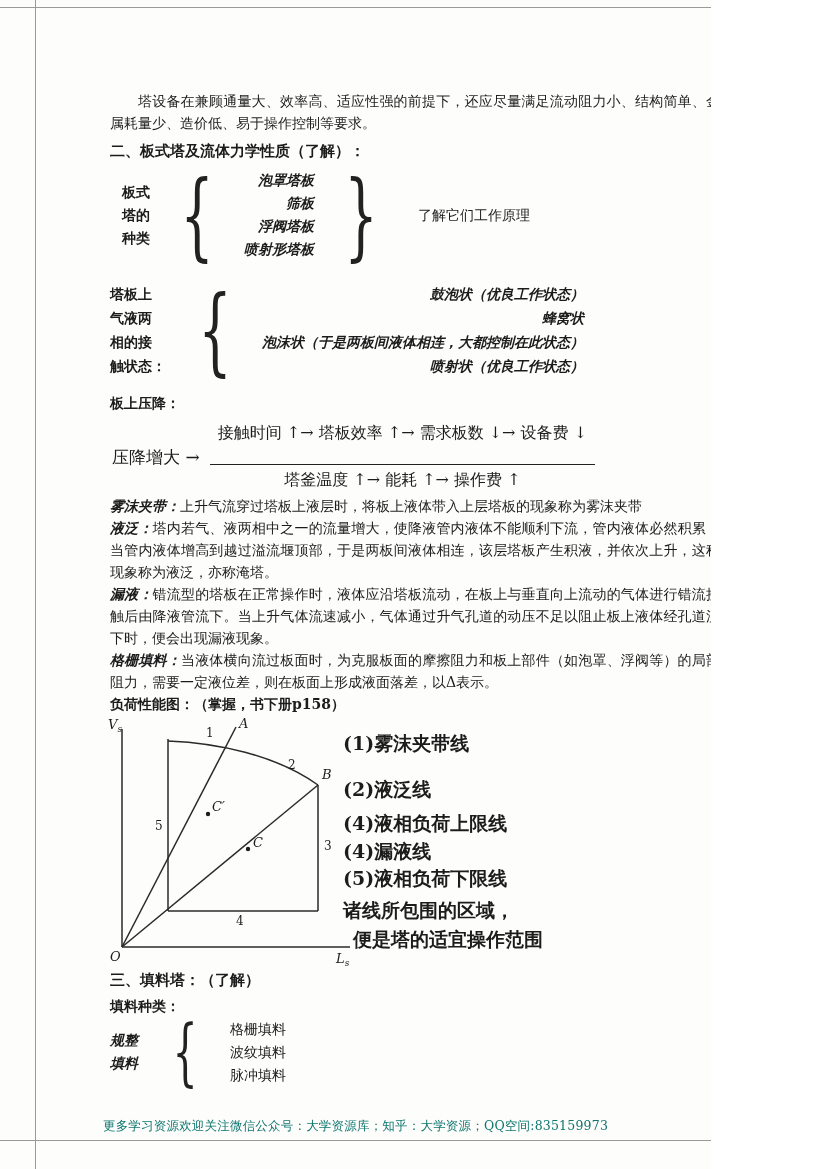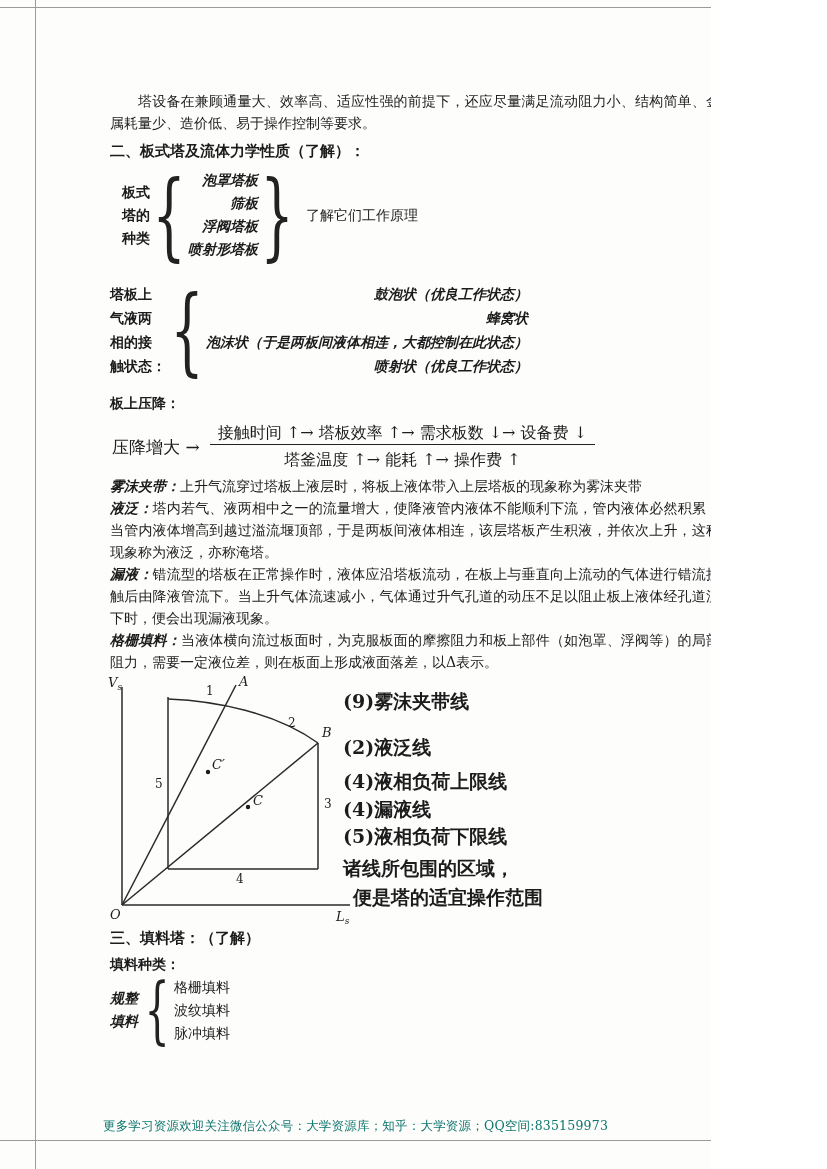--- a/index.html
+++ b/index.html
@@ -16,21 +16,21 @@
   .mark-right  { left:791px; top:0; width:1px; height:1169px; }
 
   .content { position:absolute; left:110px; top:90px; width:610px; font-size:14px; line-height:22px; }
   .b { font-weight:700; }
   .i { font-style:italic;text-align:right; }
   .h2 { font-size:15px; font-weight:700; margin-top:6px; line-height:22px; }
   .intro { text-indent:2em; text-align:justify; }
   .subhead { font-weight:700; line-height:22px; }
 
   
-  .bgroup { display:flex; align-items:center; }
+  .bgroup { display:flex; align-items:center;gap:28px; }
   .bgroup .blabel { line-height:23px; }
   .bgroup .bitems { line-height:23px; }
   .brace { font-family:"DejaVu Serif",serif; font-weight:400; color:#222;
            display:flex; align-items:center; justify-content:center;
            transform:scaleX(.55); }
   .brace-4 { font-size:96px; width:30px; height:94px; }
   .brace-3 { font-size:72px; width:26px; height:70px; }
   .g1 { margin-top:6px; margin-left:12px; }
   .g1 .blabel { margin-right:4px; }
   .g1 .bitems { margin:0 4px; }
@@ -39,21 +39,21 @@
   .g2 .blabel { margin-right:6px; line-height:24px; }
   .g2 .bitems { margin-left:4px; line-height:24px; }
   .g3 { margin-top:0; }
   .g3 .blabel { margin-right:6px; }
   .g3 .bitems { margin-left:4px; }
 
   .p-drop { margin-top:14px; }
   .formula { margin-top:8px; display:flex; align-items:center; font-size:16px; margin-left:2px; }
   .formula .lead { font-size:17px; margin-right:10px; white-space:nowrap; }
   .frac { text-align:center; }
-  .frac .num { border-bottom:1.5px solid #222; padding:0 8px 0; }
+  .frac .num { border-bottom:1.5px solid #222; padding:0 8px 20px; }
   .frac .den { padding-top:4px; }
 
   .defs { margin-top:4px; }
   .defs p { text-align:justify; }
   .defs .term { font-weight:700; font-style:italic; }
 
   .load-head { margin-top:0; }
 
   .diagram { position:relative; margin-top:2px; height:250px; }
   .diagram svg { position:absolute; left:-2px; top:0; }
@@ -135,20 +135,21 @@
       </span>
     </div>
 
     <div class="defs">
       <p><span class="term">雾沫夹带：</span><span>上升气流穿过塔板上液层时，将板上液体带入上层塔板的现象称为雾沫夹带</span></p>
       <p><span class="term">液泛：</span><span>塔内若气、液两相中之一的流量增大，使降液管内液体不能顺利下流，管内液体必然积累，当管内液体增高到越过溢流堰顶部，于是两板间液体相连，该层塔板产生积液，并依次上升，这种现象称为液泛，亦称淹塔。</span></p>
       <p><span class="term">漏液：</span><span>错流型的塔板在正常操作时，液体应沿塔板流动，在板上与垂直向上流动的气体进行错流接触后由降液管流下。当上升气体流速减小，气体通过升气孔道的动压不足以阻止板上液体经孔道流下时，便会出现漏液现象。</span></p>
       <p><span class="term">格栅填料：</span><span>当液体横向流过板面时，为克服板面的摩擦阻力和板上部件（如泡罩、浮阀等）的局部阻力，需要一定液位差，则在板面上形成液面落差，以Δ表示。</span></p>
     </div>
 
+    <div class="subhead load-head">负荷性能图：（掌握，书下册p158）</div>
 
     <div class="diagram">
       <svg width="340" height="250" viewBox="0 0 340 250">
 
         <line x1="14" y1="230" x2="14" y2="12" stroke="#2a2a2a" stroke-width="1.5"></line>
         <line x1="14" y1="230" x2="242" y2="230" stroke="#2a2a2a" stroke-width="1.5"></line>
 
         <line x1="60" y1="22" x2="60" y2="194" stroke="#2a2a2a" stroke-width="1.5"></line>
 
         <line x1="60" y1="194" x2="210" y2="194" stroke="#2a2a2a" stroke-width="1.5"></line>
@@ -171,21 +172,21 @@
         <text class="lbl" x="214" y="62">B</text>
         <text class="lbl" x="145" y="130">C</text>
         <text class="lbl" x="104" y="94">C′</text>
         <text class="num" x="98" y="20">1</text>
         <text class="num" x="180" y="52">2</text>
         <text class="num" x="216" y="133">3</text>
         <text class="num" x="128" y="208">4</text>
         <text class="num" x="47" y="113">5</text>
       </svg>
       <div class="legend">
-        <div class="l0">(9)雾沫夹带线</div>
+        <div class="l0">(1)雾沫夹带线</div>
         <div class="l1">(2)液泛线</div>
         <div class="l2">(4)液相负荷上限线</div>
         <div class="l3">(4)漏液线</div>
         <div class="l4">(5)液相负荷下限线</div>
         <div class="l5">诸线所包围的区域，</div>
         <div class="l6">便是塔的适宜操作范围</div>
       </div>
     </div>
 
     <div class="h2 h2-3">三、填料塔：（了解）</div>

